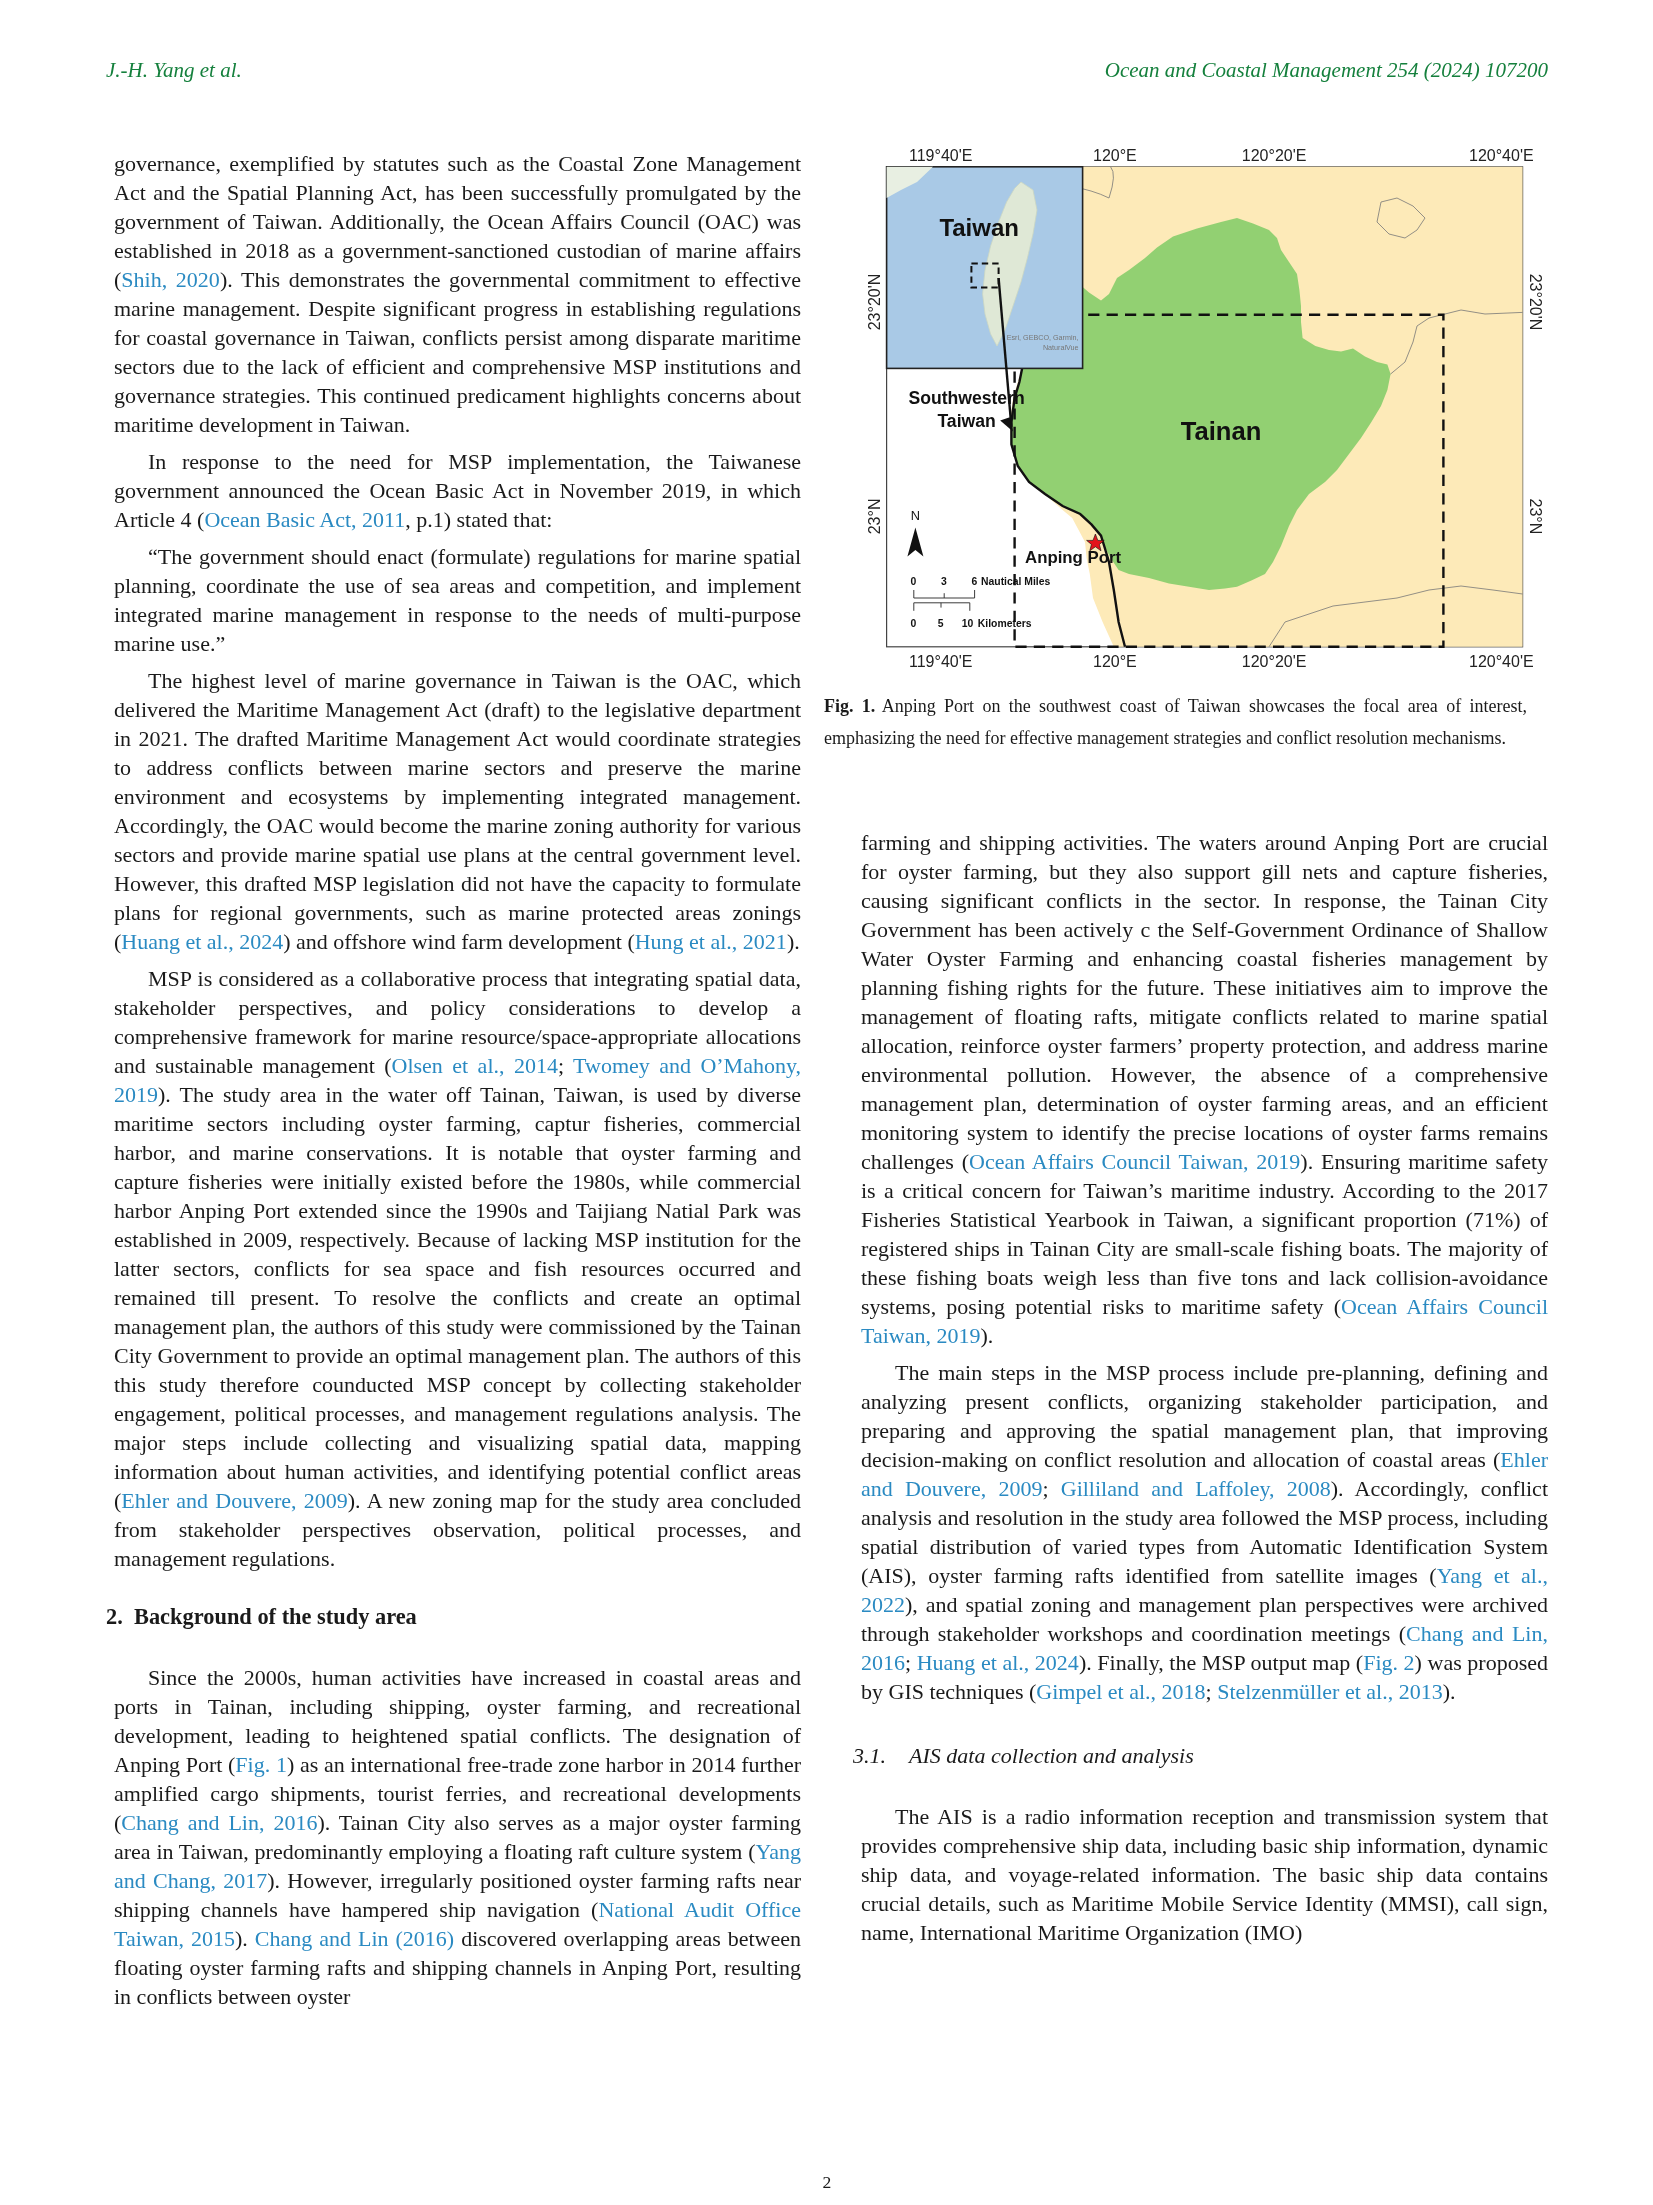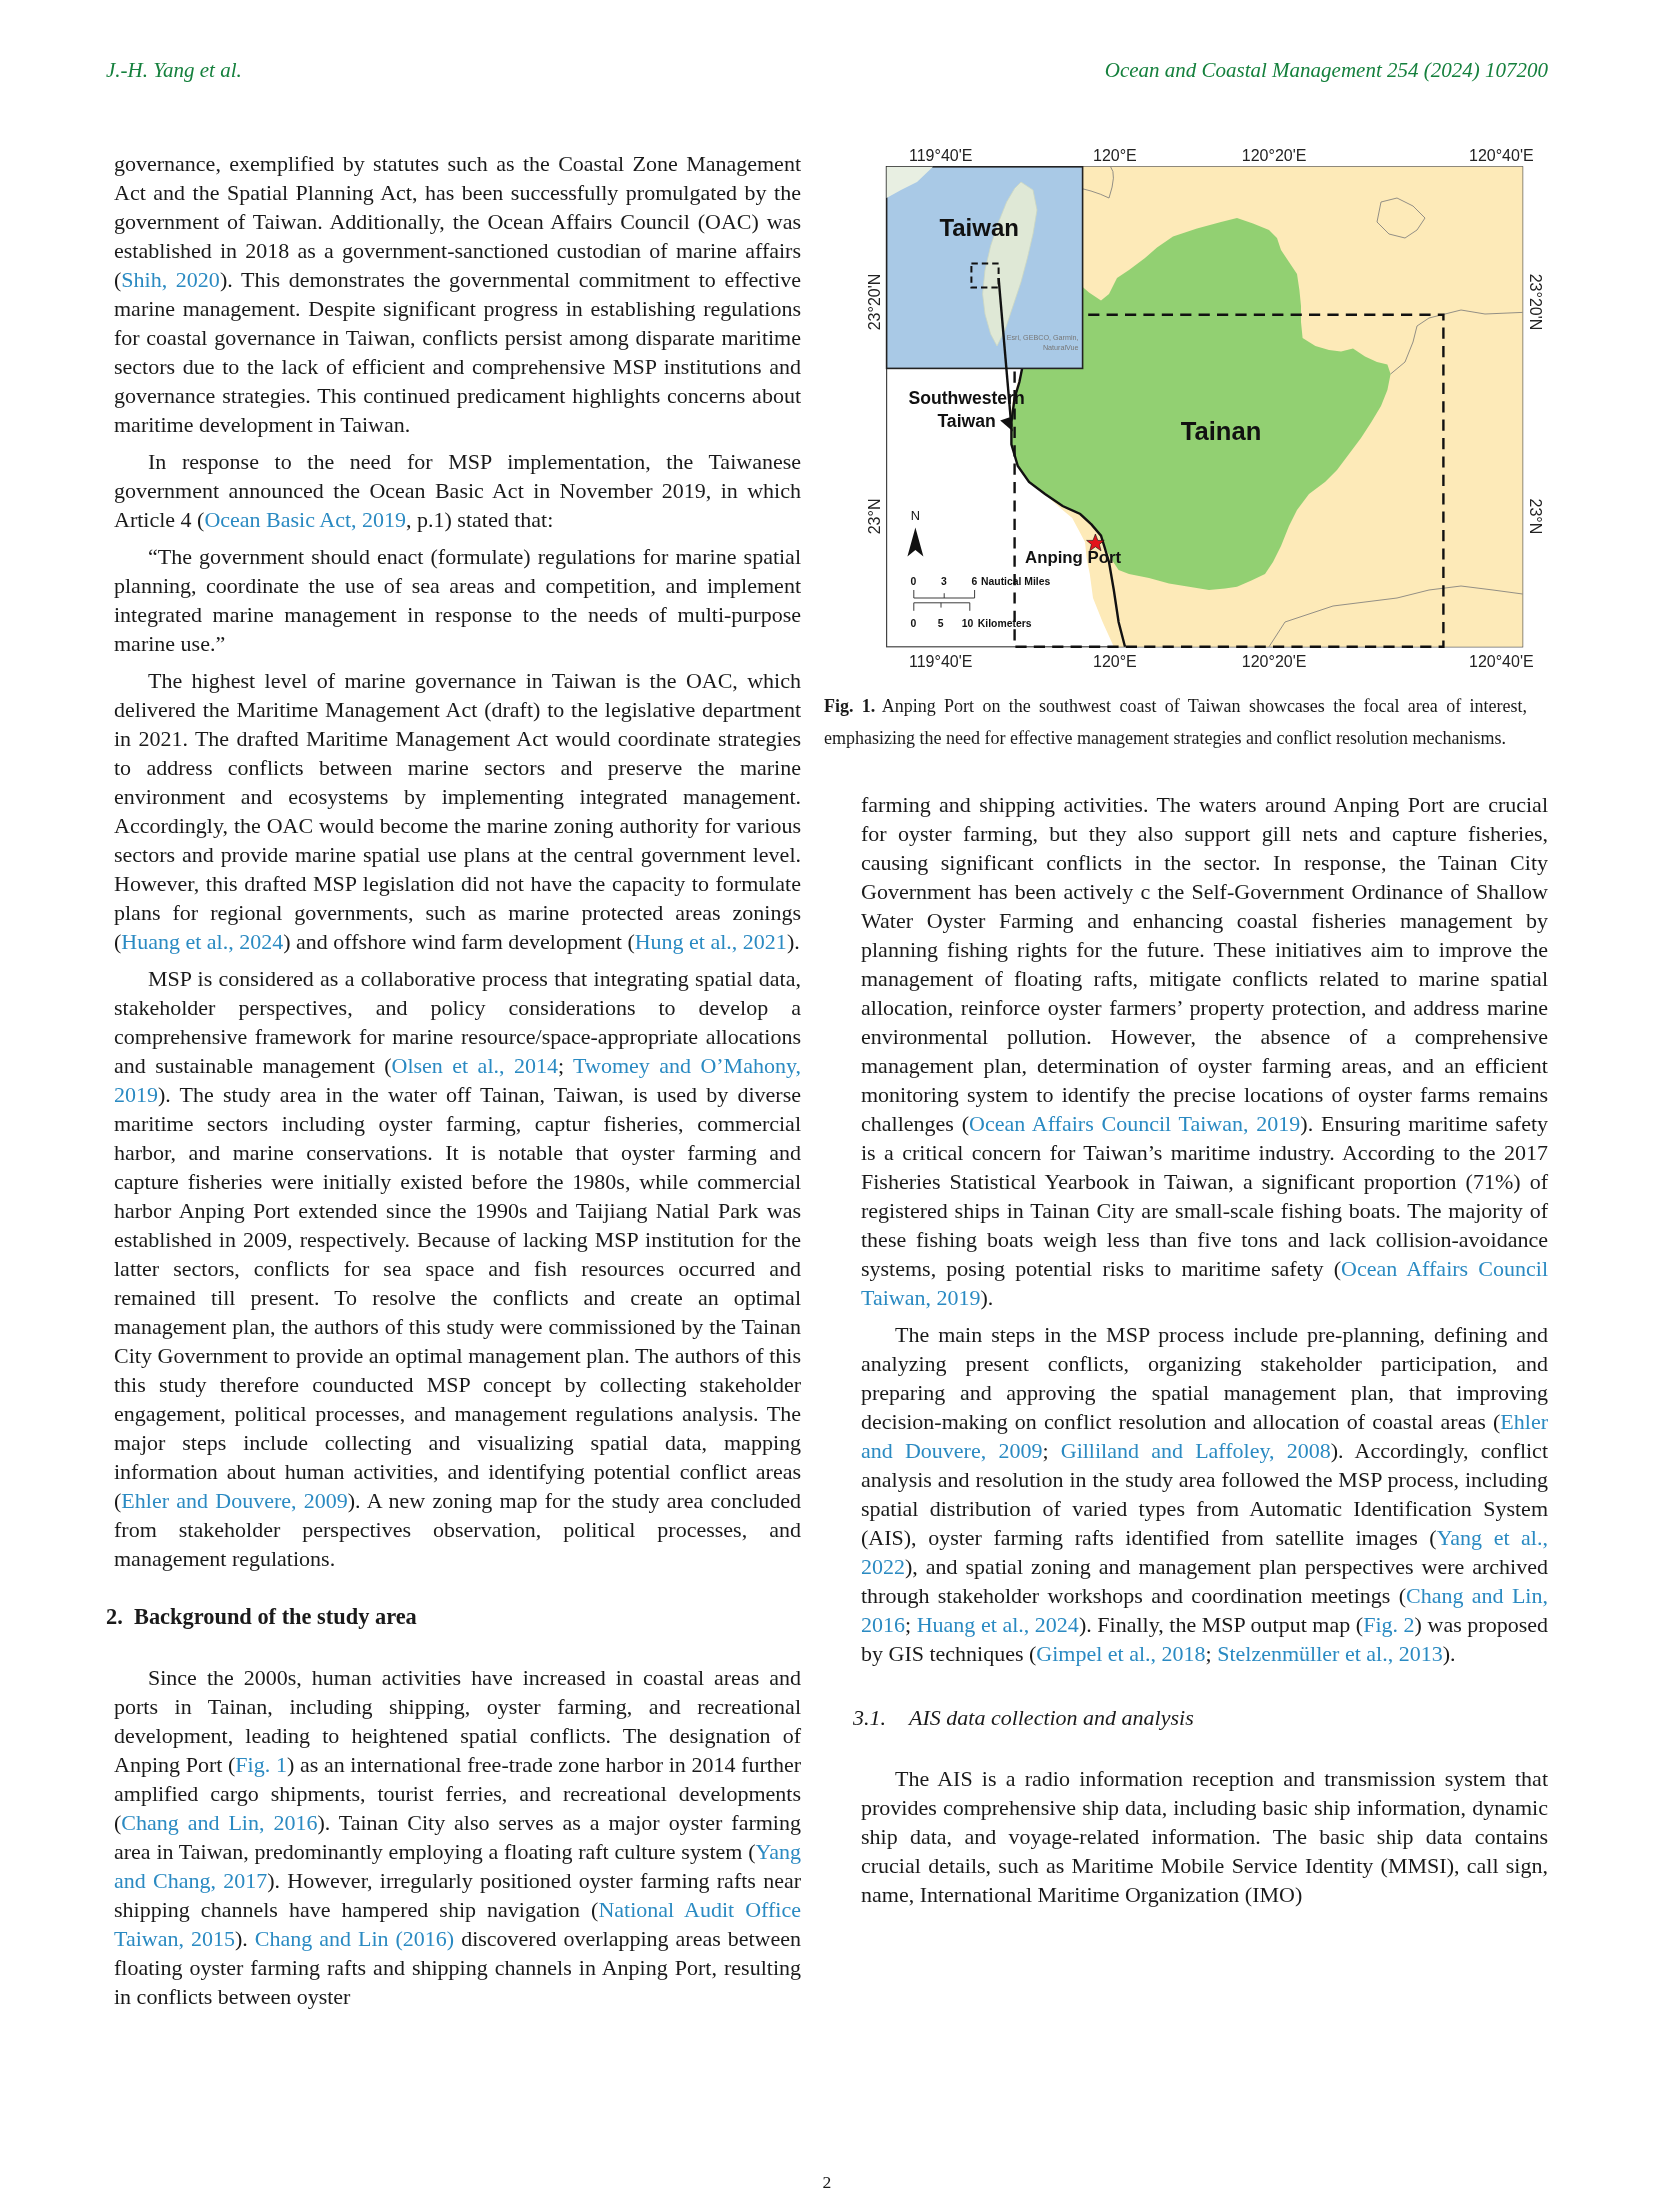--- a/index.html
+++ b/index.html
@@ -25,21 +25,21 @@
   svg text { font-family: "Liberation Sans", "DejaVu Sans", sans-serif; }
 </style>
 </head>
 <body>
 
 <div class="running-head rh-left">J.-H. Yang et al.</div>
 <div class="running-head rh-right">Ocean and Coastal Management 254 (2024) 107200</div>
 
 <div class="col col-left">
   <p><span>governance, exemplified by statutes such as the Coastal Zone Management Act and the Spatial Planning Act, has been successfully promulgated by the government of Taiwan. Additionally, the Ocean Affairs Council (OAC) was established in 2018 as a government-sanctioned custodian of marine affairs (</span><a class="link">Shih, 2020</a><span>). This demonstrates the governmental commitment to effective marine management. Despite significant progress in establishing regulations for coastal governance in Taiwan, conflicts persist among disparate maritime sectors due to the lack of efficient and comprehensive MSP institutions and governance strategies. This continued predicament highlights concerns about maritime development in Taiwan.</span></p>
-  <p class="indent"><span>In response to the need for MSP implementation, the Taiwanese government announced the Ocean Basic Act in November 2019, in which Article 4 (</span><a class="link">Ocean Basic Act, 2019</a><span>, p.1) stated that:</span></p>
+  <p class="indent"><span>In response to the need for MSP implementation, the Taiwanese government announced the Ocean Basic Act in November 2019, in which Article 4 (</span><a class="link">Ocean Basic Act, 2011</a><span>, p.1) stated that:</span></p>
   <p class="indent">“The government should enact (formulate) regulations for marine spatial planning, coordinate the use of sea areas and competition, and implement integrated marine management in response to the needs of multi-purpose marine use.”</p>
   <p class="indent"><span>The highest level of marine governance in Taiwan is the OAC, which delivered the Maritime Management Act (draft) to the legislative department in 2021. The drafted Maritime Management Act would coordinate strategies to address conflicts between marine sectors and preserve the marine environment and ecosystems by implementing integrated management. Accordingly, the OAC would become the marine zoning authority for various sectors and provide marine spatial use plans at the central government level. However, this drafted MSP legislation did not have the capacity to formulate plans for regional governments, such as marine protected areas zonings (</span><a class="link">Huang et al., 2024</a><span>) and offshore wind farm development (</span><a class="link">Hung et al., 2021</a><span>).</span></p>
   <p class="indent"><span>MSP is considered as a collaborative process that integrating spatial data, stakeholder perspectives, and policy considerations to develop a comprehensive framework for marine resource/space-appropriate allocations and sustainable management (</span><a class="link">Olsen et al., 2014</a><span>; </span><a class="link">Twomey and O’Mahony, 2019</a><span>). The study area in the water off Tainan, Taiwan, is used by diverse maritime sectors including oyster farming, captur fisheries, commercial harbor, and marine conservations. It is notable that oyster farming and capture fisheries were initially existed before the 1980s, while commercial harbor Anping Port extended since the 1990s and Taijiang Natial Park was established in 2009, respectively. Because of lacking MSP institution for the latter sectors, conflicts for sea space and fish resources occurred and remained till present. To resolve the conflicts and create an optimal management plan, the authors of this study were commissioned by the Tainan City Government to provide an optimal management plan. The authors of this this study therefore counducted MSP concept by collecting stakeholder engagement, political processes, and management regulations analysis. The major steps include collecting and visualizing spatial data, mapping information about human activities, and identifying potential conflict areas (</span><a class="link">Ehler and Douvere, 2009</a><span>). A new zoning map for the study area concluded from stakeholder perspectives observation, political processes, and management regulations.</span></p>
   <h2 class="sec"><span class="num">2.</span><span>Background of the study area</span></h2>
   <p class="indent"><span>Since the 2000s, human activities have increased in coastal areas and ports in Tainan, including shipping, oyster farming, and recreational development, leading to heightened spatial conflicts. The designation of Anping Port (</span><a class="link">Fig. 1</a><span>) as an international free-trade zone harbor in 2014 further amplified cargo shipments, tourist ferries, and recreational developments (</span><a class="link">Chang and Lin, 2016</a><span>). Tainan City also serves as a major oyster farming area in Taiwan, predominantly employing a floating raft culture system (</span><a class="link">Yang and Chang, 2017</a><span>). However, irregularly positioned oyster farming rafts near shipping channels have hampered ship navigation (</span><a class="link">National Audit Office Taiwan, 2015</a><span>). </span><a class="link">Chang and Lin (2016)</a><span> discovered overlapping areas between floating oyster farming rafts and shipping channels in Anping Port, resulting in conflicts between oyster</span></p>
 </div>
 
 <div class="figure">
   <svg width="704" height="544" viewBox="0 0 880 680" xmlns="http://www.w3.org/2000/svg">
 
@@ -110,21 +110,21 @@
 
     <text font-size="20" fill="#222" transform="translate(34,200) rotate(-90)" text-anchor="middle">23°20'N</text>
     <text font-size="20" fill="#222" transform="translate(34,468) rotate(-90)" text-anchor="middle">23°N</text>
     <text font-size="20" fill="#222" transform="translate(846,200) rotate(90)" text-anchor="middle">23°20'N</text>
     <text font-size="20" fill="#222" transform="translate(846,468) rotate(90)" text-anchor="middle">23°N</text>
   <polygon points="200,362 184,348 196,344" fill="#111"></polygon>
     </svg>
 </div>
 <div class="fig-caption"><b>Fig. 1.</b><span>Anping Port on the southwest coast of Taiwan showcases the focal area of interest, emphasizing the need for effective management strategies and conflict resolution mechanisms.</span></div>
 
-<div class="col col-right" style="top:782px;">
+<div class="col col-right" style="top:820px;">
   <p><span>farming and shipping activities. The waters around Anping Port are crucial for oyster farming, but they also support gill nets and capture fisheries, causing significant conflicts in the sector. In response, the Tainan City Government has been actively c the Self-Government Ordinance of Shallow Water Oyster Farming and enhancing coastal fisheries management by planning fishing rights for the future. These initiatives aim to improve the management of floating rafts, mitigate conflicts related to marine spatial allocation, reinforce oyster farmers’ property protection, and address marine environmental pollution. However, the absence of a comprehensive management plan, determination of oyster farming areas, and an efficient monitoring system to identify the precise locations of oyster farms remains challenges (</span><a class="link">Ocean Affairs Council Taiwan, 2019</a><span>). Ensuring maritime safety is a critical concern for Taiwan’s maritime industry. According to the 2017 Fisheries Statistical Yearbook in Taiwan, a significant proportion (71%) of registered ships in Tainan City are small-scale fishing boats. The majority of these fishing boats weigh less than five tons and lack collision-avoidance systems, posing potential risks to maritime safety (</span><a class="link">Ocean Affairs Council Taiwan, 2019</a><span>).</span></p>
   <p class="indent"><span>The main steps in the MSP process include pre-planning, defining and analyzing present conflicts, organizing stakeholder participation, and preparing and approving the spatial management plan, that improving decision-making on conflict resolution and allocation of coastal areas (</span><a class="link">Ehler and Douvere, 2009</a><span>; </span><a class="link">Gilliland and Laffoley, 2008</a><span>). Accordingly, conflict analysis and resolution in the study area followed the MSP process, including spatial distribution of varied types from Automatic Identification System (AIS), oyster farming rafts identified from satellite images (</span><a class="link">Yang et al., 2022</a><span>), and spatial zoning and management plan perspectives were archived through stakeholder workshops and coordination meetings (</span><a class="link">Chang and Lin, 2016</a><span>; </span><a class="link">Huang et al., 2024</a><span>). Finally, the MSP output map (</span><a class="link">Fig. 2</a><span>) was proposed by GIS techniques (</span><a class="link">Gimpel et al., 2018</a><span>; </span><a class="link">Stelzenmüller et al., 2013</a><span>).</span></p>
   <h3 class="subsec"><span class="num">3.1.</span><span>AIS data collection and analysis</span></h3>
   <p class="indent">The AIS is a radio information reception and transmission system that provides comprehensive ship data, including basic ship information, dynamic ship data, and voyage-related information. The basic ship data contains crucial details, such as Maritime Mobile Service Identity (MMSI), call sign, name, International Maritime Organization (IMO)</p>
 </div>
 
 <div class="page-number">2</div>
 
 
 </body></html>

